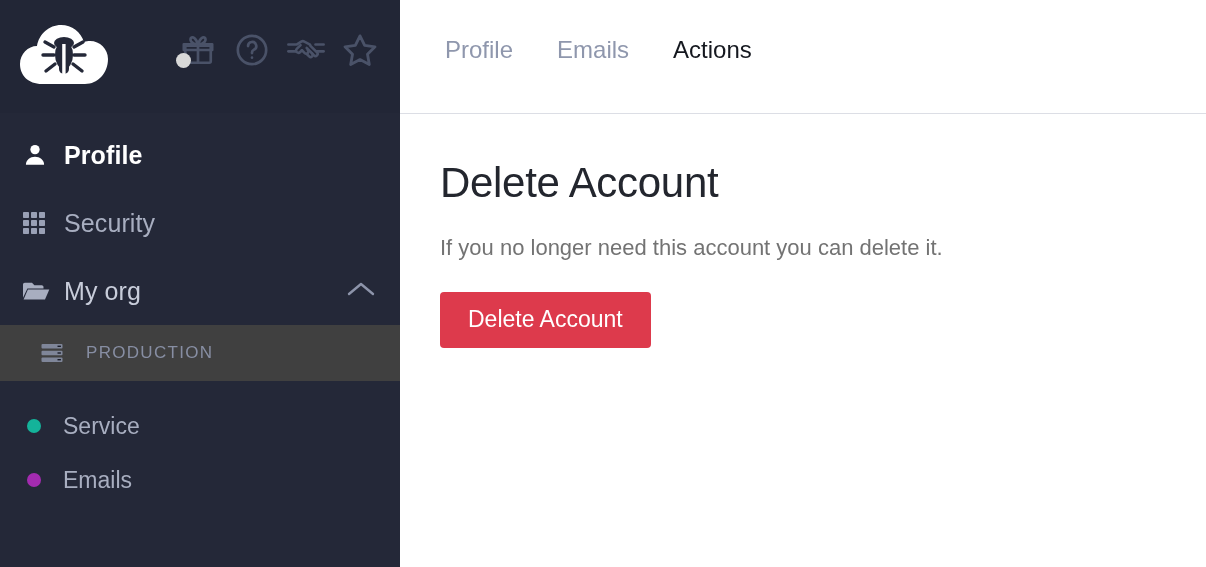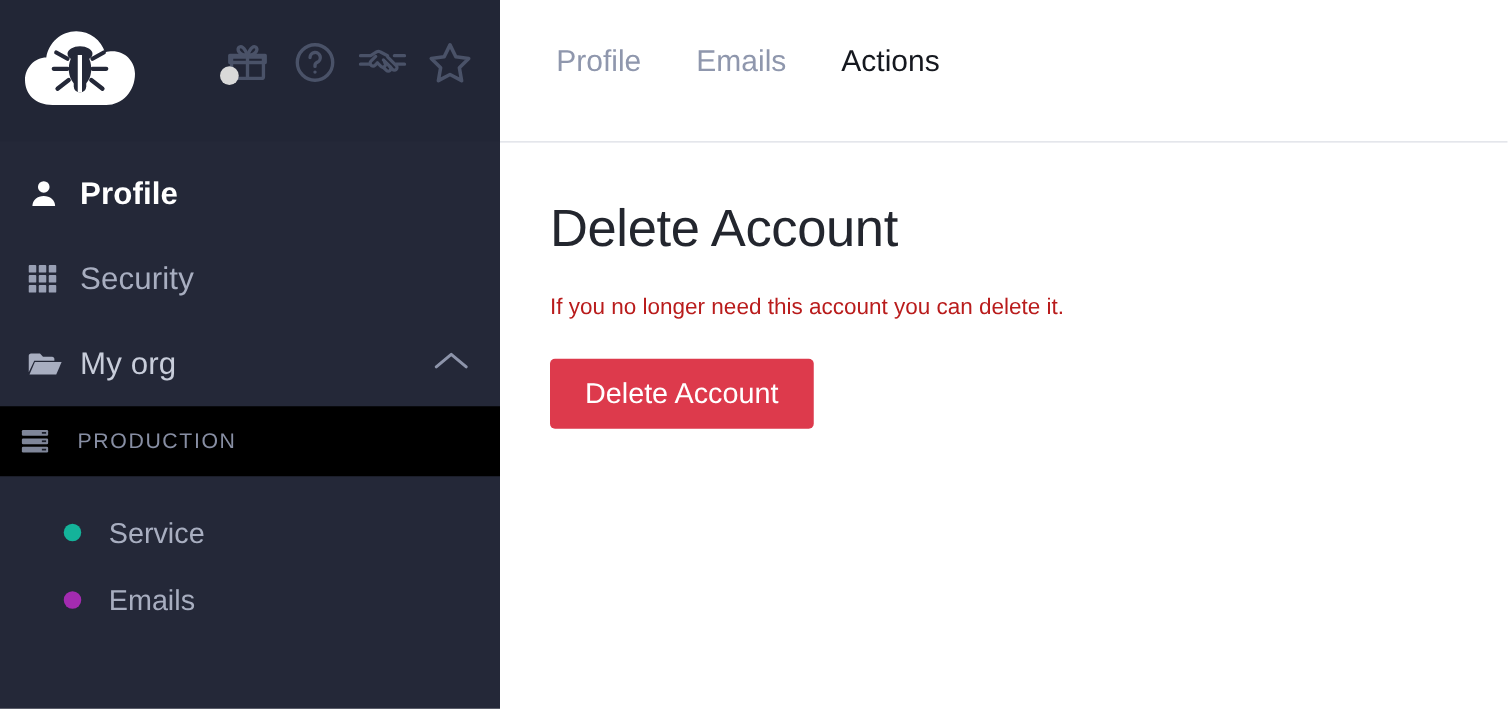--- a/index.html
+++ b/index.html
@@ -107,40 +107,39 @@
     position: absolute;
     right: 24px;
     top: 50%;
     transform: translateY(-50%);
   }
 
   .env-row {
     display: flex;
     align-items: center;
     height: 56px;
-    background: #000000;
-    padding-left: 16px;
+    background: #404040;
+    padding-left: 40px;
     box-sizing: border-box;
   }
   .env-row .env-icon {
     width: 32px;
     display: flex;
     align-items: center;
     flex: none;
   }
   .env-row .env-label {
     margin-left: 14px;
     font-size: 17px;
     letter-spacing: 1.3px;
     color: #878ea3;
   }
 
   .proj-list {
     padding-top: 18px;
-    padding-left: 24px;
   }
   .proj-item {
     display: flex;
     align-items: center;
     height: 54px;
     padding-left: 27px;
     box-sizing: border-box;
   }
   .proj-dot {
     width: 14px;
@@ -194,22 +193,22 @@
     padding: 45px 0 0 40px;
   }
   .page-title {
     font-size: 42px;
     font-weight: normal;
     color: #23262e;
     margin: 0;
     letter-spacing: -0.3px;
   }
   .page-desc {
-    font-size: 18px;
-    color: #b91c1c;
+    font-size: 22px;
+    color: #737373;
     margin: 28px 0 0 0;
   }
   .danger-btn {
     margin-top: 31px;
     display: inline-block;
     background: #dd3a4c;
     color: #ffffff;
     border: none;
     border-radius: 4px;
     font-size: 23px;

